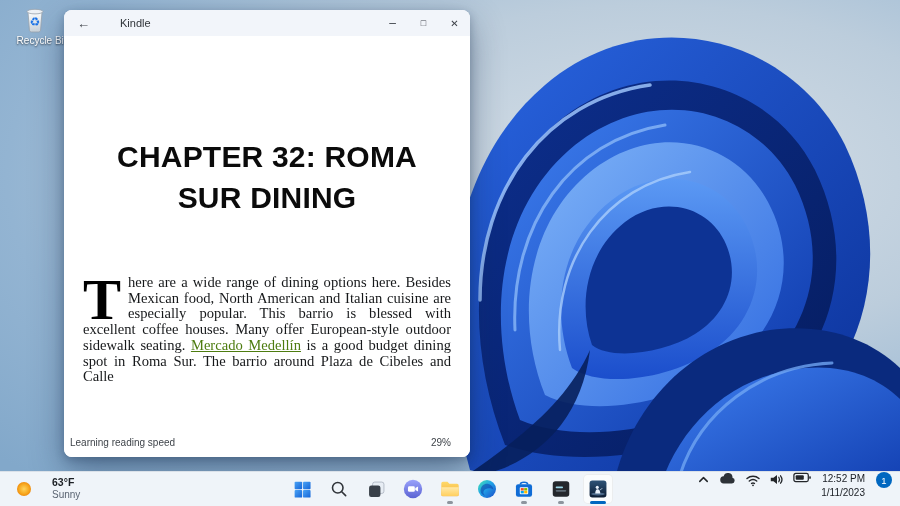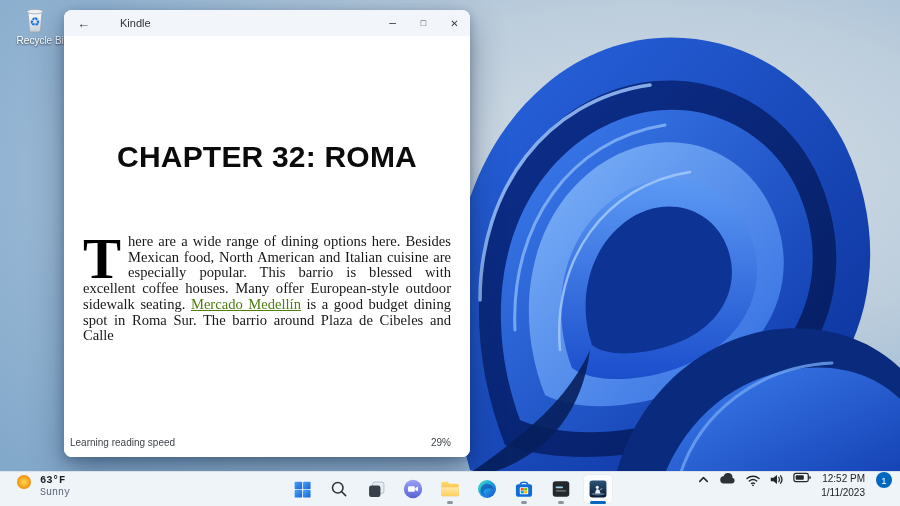--- a/index.html
+++ b/index.html
@@ -44,21 +44,21 @@
     border-top:1px solid rgba(120,140,160,.18);
     display:flex;align-items:center;justify-content:center;
   }
   .task-center{display:flex;gap:7px;align-items:center;}
   .tbtn{width:30px;height:30px;border-radius:5px;display:flex;align-items:center;justify-content:center;position:relative;}
   .tbtn.active{background:rgba(255,255,255,.68);box-shadow:inset 0 0 0 1px rgba(0,0,0,.06);}
   .pill{position:absolute;bottom:0;left:50%;transform:translateX(-50%);height:3px;border-radius:2px;}
   .pill-run{width:6px;background:#8d959e;}
   .pill-act{width:16px;background:#0067c0;}
 
-  .weather{position:absolute;left:8px;top:2px;bottom:2px;display:flex;align-items:flex-start;gap:8px;padding:0 8px;border-radius:5px;font-family:Liberation Mono, monospace;}
+  .weather{position:absolute;left:8px;top:2px;bottom:2px;display:flex;align-items:center;gap:20px;padding:0 8px;border-radius:5px;}
   .weather .t{font-size:10.5px;font-weight:bold;color:#1b1f24;line-height:1.25;}
   .weather .c{font-size:10px;color:#5a6472;line-height:1.25;}
 
   .tray{position:absolute;right:8px;top:0;bottom:0;display:flex;align-items:flex-start;gap:8px;}
   .ticon{display:flex;align-items:center;justify-content:center;}
   .clock{text-align:right;font-size:10px;color:#1a1e24;line-height:1.35;margin-left:2px;}
   .badge{width:16px;height:16px;border-radius:50%;background:#0067c0;color:#fff;font-size:9.5px;display:flex;align-items:center;justify-content:center;margin-left:3px;}
 </style>
 </head>
 <body>
@@ -126,20 +126,21 @@
       <span class="wtitle">Kindle</span>
       <div class="wcontrols">
         <span class="wc wc-min">–</span>
         <span class="wc">□</span>
         <span class="wc wc-close">✕</span>
       </div>
     </div>
     <div class="content">
       <div class="chapter">
         <div>CHAPTER 32: ROMA</div>
+        <div>SUR DINING</div>
       </div>
       <p class="para">
         <span class="dropcap">T</span><span>here are a wide range of dining options here. Besides Mexican food, North American and Italian cuisine are especially popular. This barrio is blessed with excellent coffee houses. Many offer European-style outdoor sidewalk seating. </span><a href="#" class="booklink">Mercado Medellín</a><span> is a good budget dining spot in Roma Sur. The barrio around Plaza de Cibeles and Calle</span>
       </p>
       <div class="statusbar">
         <span>Learning reading speed</span>
         <span>29%</span>
       </div>
     </div>
   </div>

